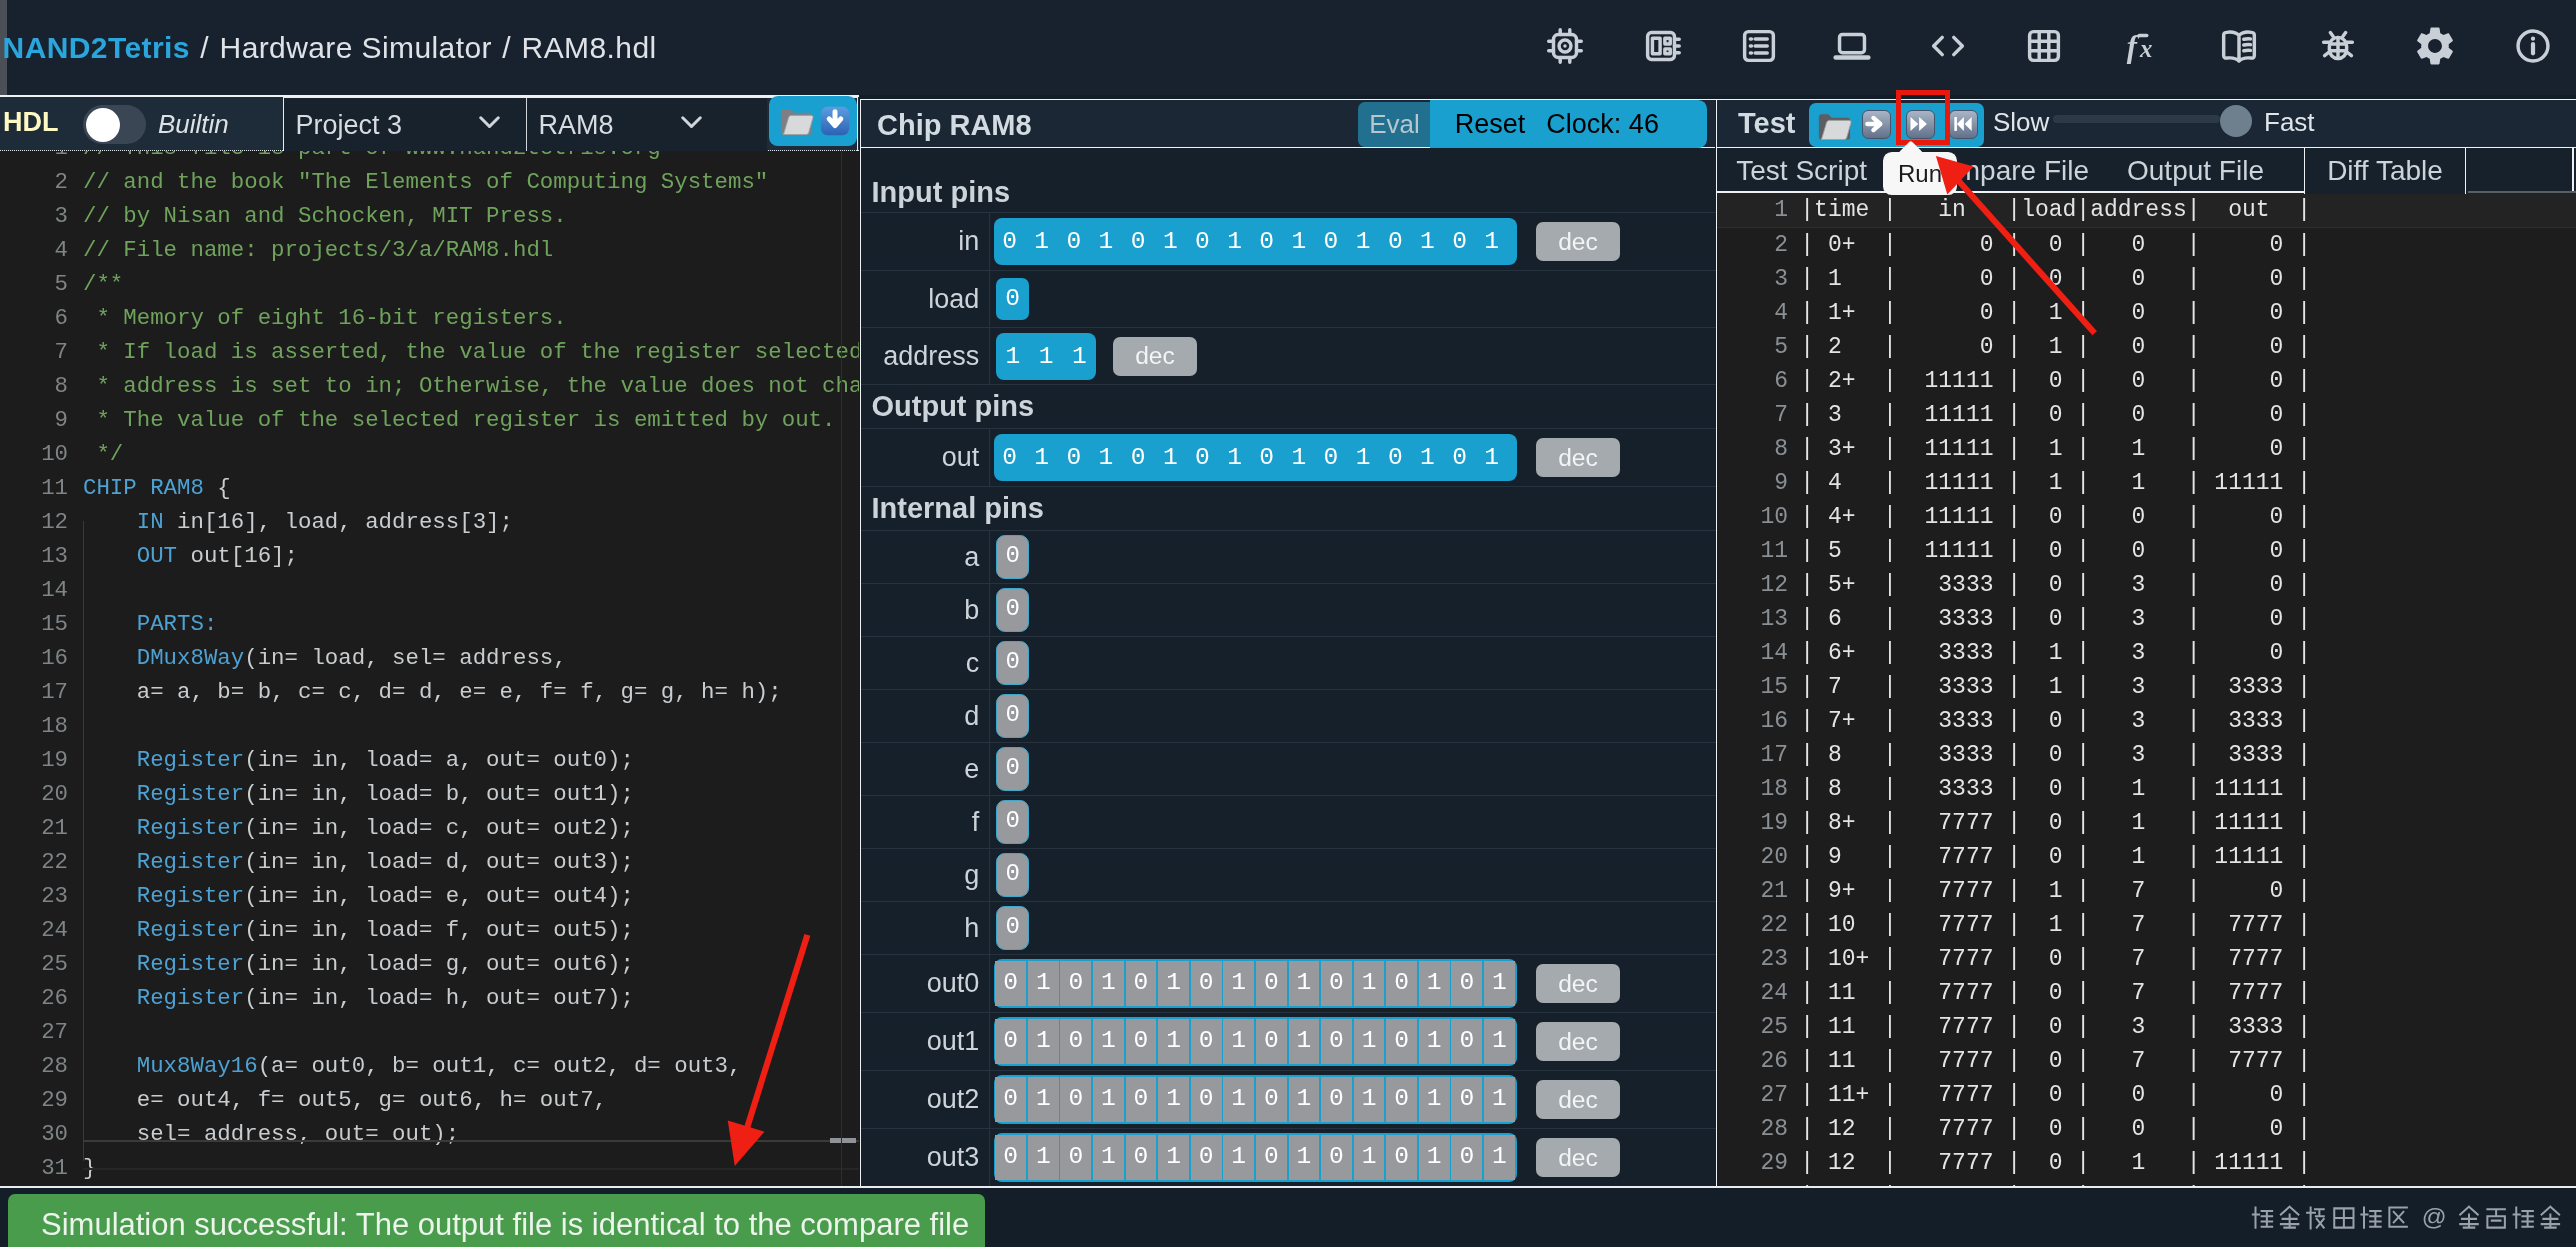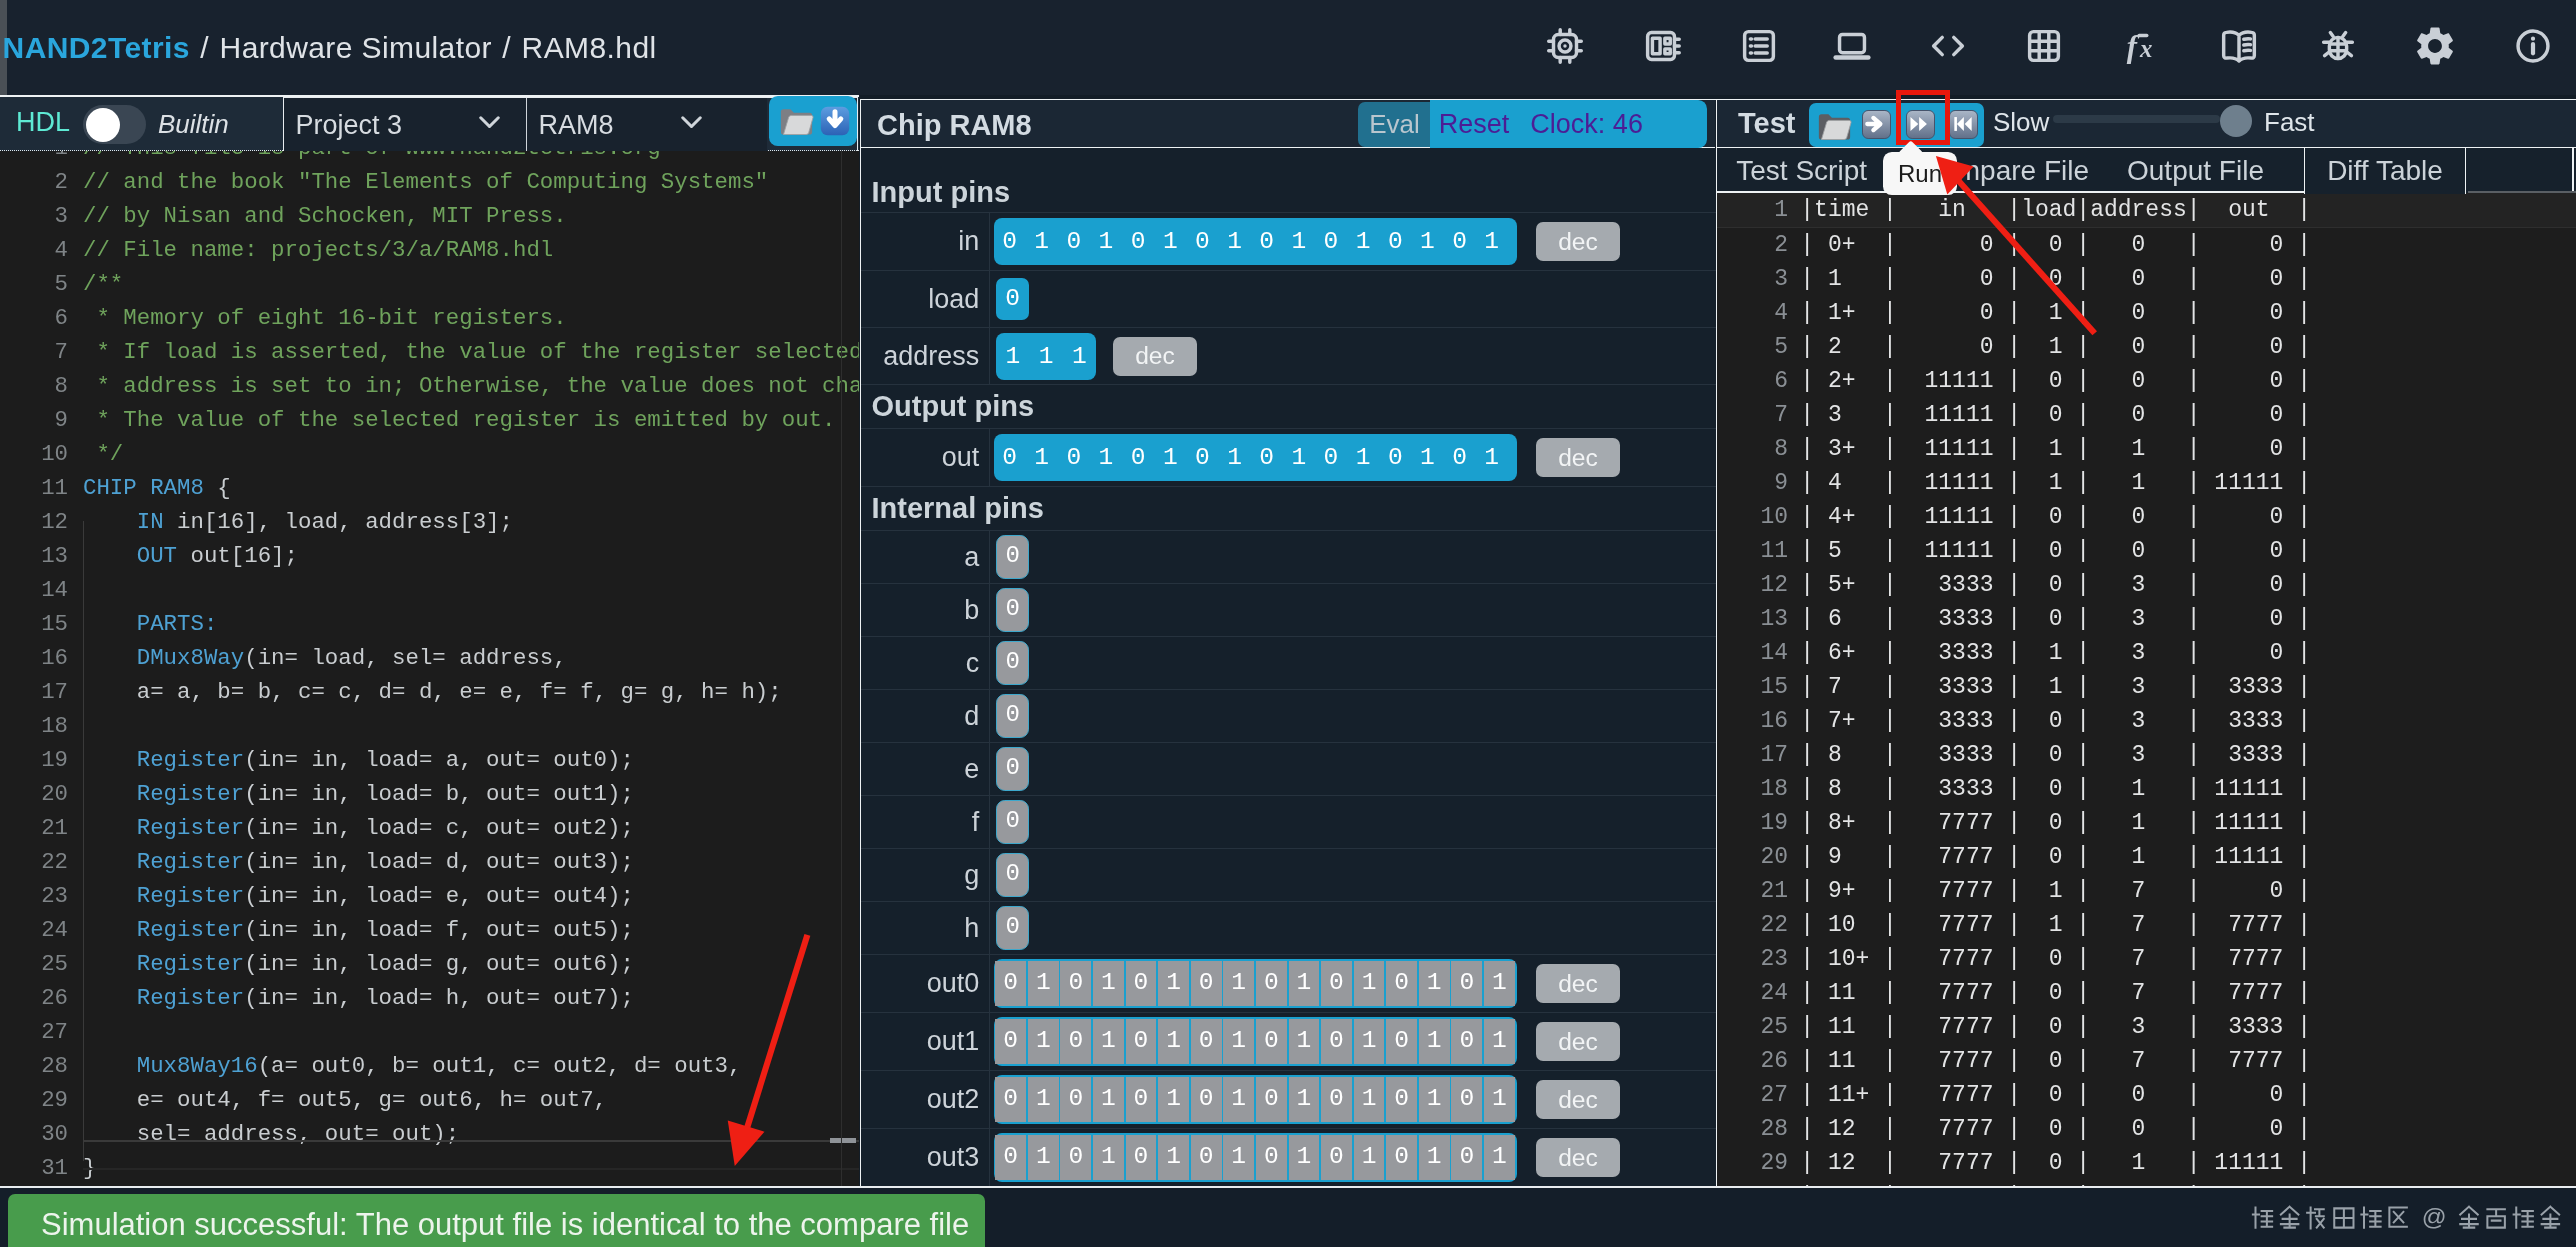--- a/index.html
+++ b/index.html
@@ -11,21 +11,21 @@
   #hdr { left:0; top:0; width:2576px; height:95px; background:#18222e; }
   #lstrip { left:0; top:0; width:7px; height:97px; background:#4a5056; }
   #title { left:2.6px; top:0; height:95px; display:flex; align-items:center; font-size:30px; font-weight:bold; color:#e4e8ec; letter-spacing:0.4px; }
   #title .blue { color:#2aa6dd; }
   #title .sep { font-weight:400; color:#dfe3e7; padding:0 10.5px; }
   #title .plain { font-weight:400; color:#dfe3e7; }
   .hicon { top:23px; width:46px; height:46px; }
 
   
   #ltb { left:0; top:95px; width:859px; height:56px; background:#1e2b38; border-top:2.6px solid #eef2f4; border-bottom:1.8px dotted #dfe5e9; }
-  #hdl { left:16px; top:107px; font-size:27px; font-weight:normal; color:#5eead4; }
+  #hdl { left:3px; top:107px; font-size:27px; font-weight:bold; color:#fef9c3; }
   #tog { left:83px; top:105px; width:63px; height:39px; background:#3a4653; border-radius:20px; }
   #tog .knob { position:absolute; left:2.6px; top:2.6px; width:34px; height:34px; border-radius:50%; background:#ffffff; }
   #builtin { left:158px; top:109px; font-size:26px; color:#dce1e5;font-style:italic; }
   #selwrap { left:283px; top:97px; width:575px; height:54px; border:1.8px solid #e8ecef; border-bottom:none; display:flex; }
   .sel { background:#18222d; position:relative; }
   .sel .txt { position:absolute; left:11.4px; top:12.3px; font-size:27px; color:#d7dce1; }
   .sel .chev { position:absolute; top:17.5px; width:21px; height:12.3px; }
   #sel1 { width:243px; border-right:1.8px solid #cfd5da; }
   #sel2 { width:240px; }
   #bluebtns { position:absolute; right:0; top:-1.8px; width:88px; height:50px; background:#1aa0d0; border-radius:8.8px; display:flex; align-items:center; }
@@ -42,21 +42,21 @@
   #hsb { left:83px; top:1140px; width:776px; height:1.8px; background:#3a3a3a; }
   #hsb2 { left:83px; top:1168px; width:776px; height:1.8px; background:#262626; }
   #hsbthumb { left:830px; top:1138px; width:26px; height:5.3px; background:#8f9398; }
   #vsb { left:841px; top:151px; width:0.9px; height:1035px; background:#2e2e2e; }
 
   
   #mid { left:860px; top:99px; width:857px; height:1087px; background:#15202b; border:1.8px solid #eef2f4; border-bottom:none; overflow:hidden; }
   #midhdr { position:absolute; left:0; top:0; width:854px; height:48px; background:#1b2734; border-bottom:1.8px solid #eef2f4; }
   #midhdr .t { position:absolute; left:16px; top:8.8px; font-size:29px; font-weight:bold; color:#d3dbe2; }
   #evalbtn { position:absolute; left:497px; top:1.8px; width:73px; height:45px; background:#21708f; border-radius:7px 0 0 7px; color:#b9c6ce; font-size:26px; display:flex; align-items:center; justify-content:center; }
-  #resetclk { position:absolute; left:569px; top:0px; width:277px; height:48px; background:#1aa0cf; border-radius:0 8.8px 8.8px 0; color:#4c1d95; font-size:27px; display:flex; align-items:center; }
+  #resetclk { position:absolute; left:569px; top:0px; width:277px; height:48px; background:#1aa0cf; border-radius:0 8.8px 8.8px 0; color:#000000; font-size:27px; display:flex; align-items:center;padding-left:16px; }
   #resetclk .r { margin-left:8.8px; }
   #resetclk .c { margin-left:21px; }
   .sechdr { width:100%; border-top:0.9px solid #26323e; font-size:29px; font-weight:bold; color:#ccd4da; padding-left:10.5px; display:flex; align-items:center; }
   .pinrow { width:100%; border-top:0.9px solid #26323e; display:flex; }
   .plabel { width:129px; flex:none; border-right:0.9px solid #26323e; display:flex; align-items:center; justify-content:flex-end; padding-right:9.7px; font-size:27px; color:#cdd3d9; }
   .pval { position:relative; flex:1; display:flex; align-items:center; }
   .bbox16 { margin-left:3.5px; width:523px; height:47px; background:#1aa0cf; border-radius:8px; display:flex; padding:0 8.8px 0 0; }
   .bbox16 span { flex:1; text-align:center; font-family:"Liberation Mono", monospace; font-size:24.6px; color:#fff; line-height:47px; }
   .gbox16 { margin-left:3.5px; width:523px; height:49px; background:#1aa0cf; border-radius:8px; display:flex; padding:1.8px; }
   .gbox16 span { flex:1; text-align:center; font-family:"Liberation Mono", monospace; font-size:24.6px; color:#fff; line-height:44px; background:#97999d; margin-right:1.8px; }

